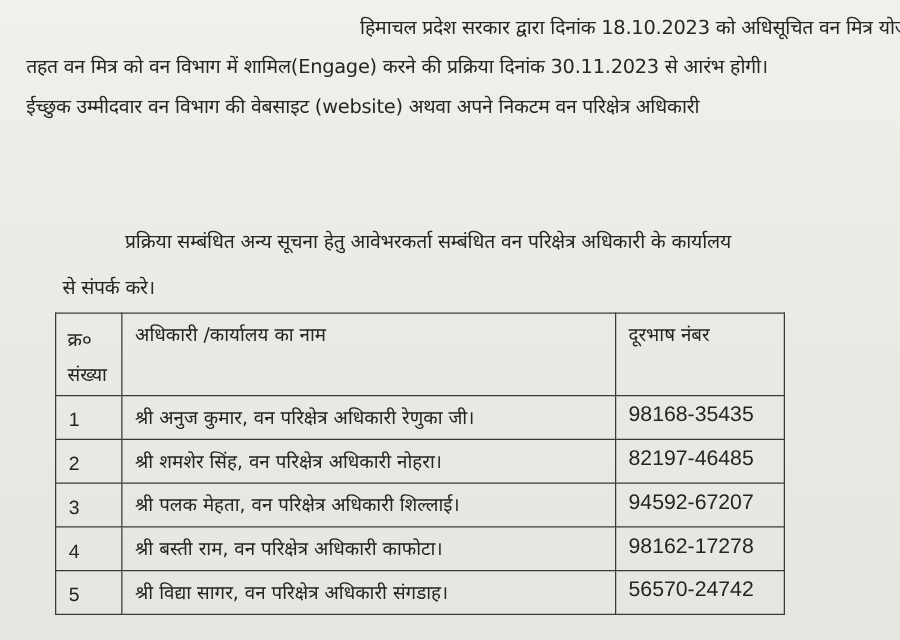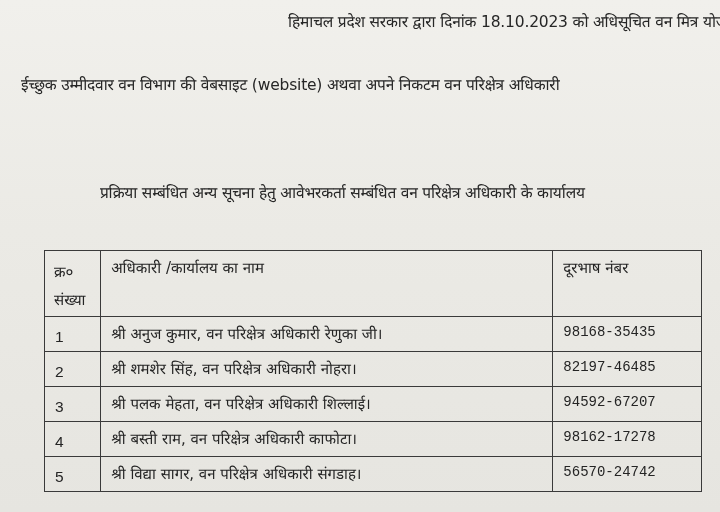--- a/index.html
+++ b/index.html
@@ -28,21 +28,21 @@
     white-space: nowrap;
     font-size: 15.5px;
     line-height: 20px;
     color: #262626;
     letter-spacing: -0.2px;
   }
   .table {
     position: absolute;
     left: 44px;
     top: 250px;
-    width: 658px;
+    width: 584px;
     border: 1.5px solid #3a3a3a;
     border-collapse: collapse;
     background: transparent;
   }
   .table td, .table th {
     border: 1.5px solid #3a3a3a;
     padding: 0;
     vertical-align: top;
     font-weight: normal;
     text-align: left;
@@ -57,39 +57,41 @@
   .cell-inner {
     padding: 7px 8px 0 10px;
     line-height: 20px;
   }
   .hdr-sn {
     padding: 7px 4px 0 9px;
     line-height: 34px;
   }
   .hdr-sn span { display: block; line-height: 28px; }
   .phone {
-    font-family: Liberation Mono, monospace;
-    font-size: 14px;
+    font-family: Liberation Sans, sans-serif;
+    font-size: 17px;
     padding-top: 5px;
   }
   .sn {
     font-family: "Liberation Sans", "DejaVu Sans", sans-serif;
     font-size: 15.5px;
     padding-top: 10px;
   }
 </style>
 </head>
 <body>
 
 <div class="page">
 
   <div class="para-line" style="left:288px; top:12px;">हिमाचल प्रदेश सरकार द्वारा दिनांक 18.10.2023 को अधिसूचित वन मित्र योजना के</div>
+  <div class="para-line" style="left:21px; top:43px;">तहत वन मित्र को वन विभाग में शामिल(Engage) करने की प्रक्रिया दिनांक 30.11.2023 से आरंभ होगी।</div>
   <div class="para-line" style="left:21px; top:75px;">ईच्छुक उम्मीदवार वन विभाग की वेबसाइट (website) अथवा अपने निकटम वन परिक्षेत्र अधिकारी</div>
 
   <div class="para-line" style="left:100px; top:183px;">प्रक्रिया सम्बंधित अन्य सूचना हेतु आवेभरकर्ता सम्बंधित वन परिक्षेत्र अधिकारी के कार्यालय</div>
+  <div class="para-line" style="left:50px; top:220px;">से संपर्क करे।</div>
 
   <table class="table">
     <tbody>
         <tr class="hdr-row">
       <th class="col-sn">
         <div class="hdr-sn">
           <span>क्र०</span>
           <span>संख्या</span>
         </div>
       </th>

